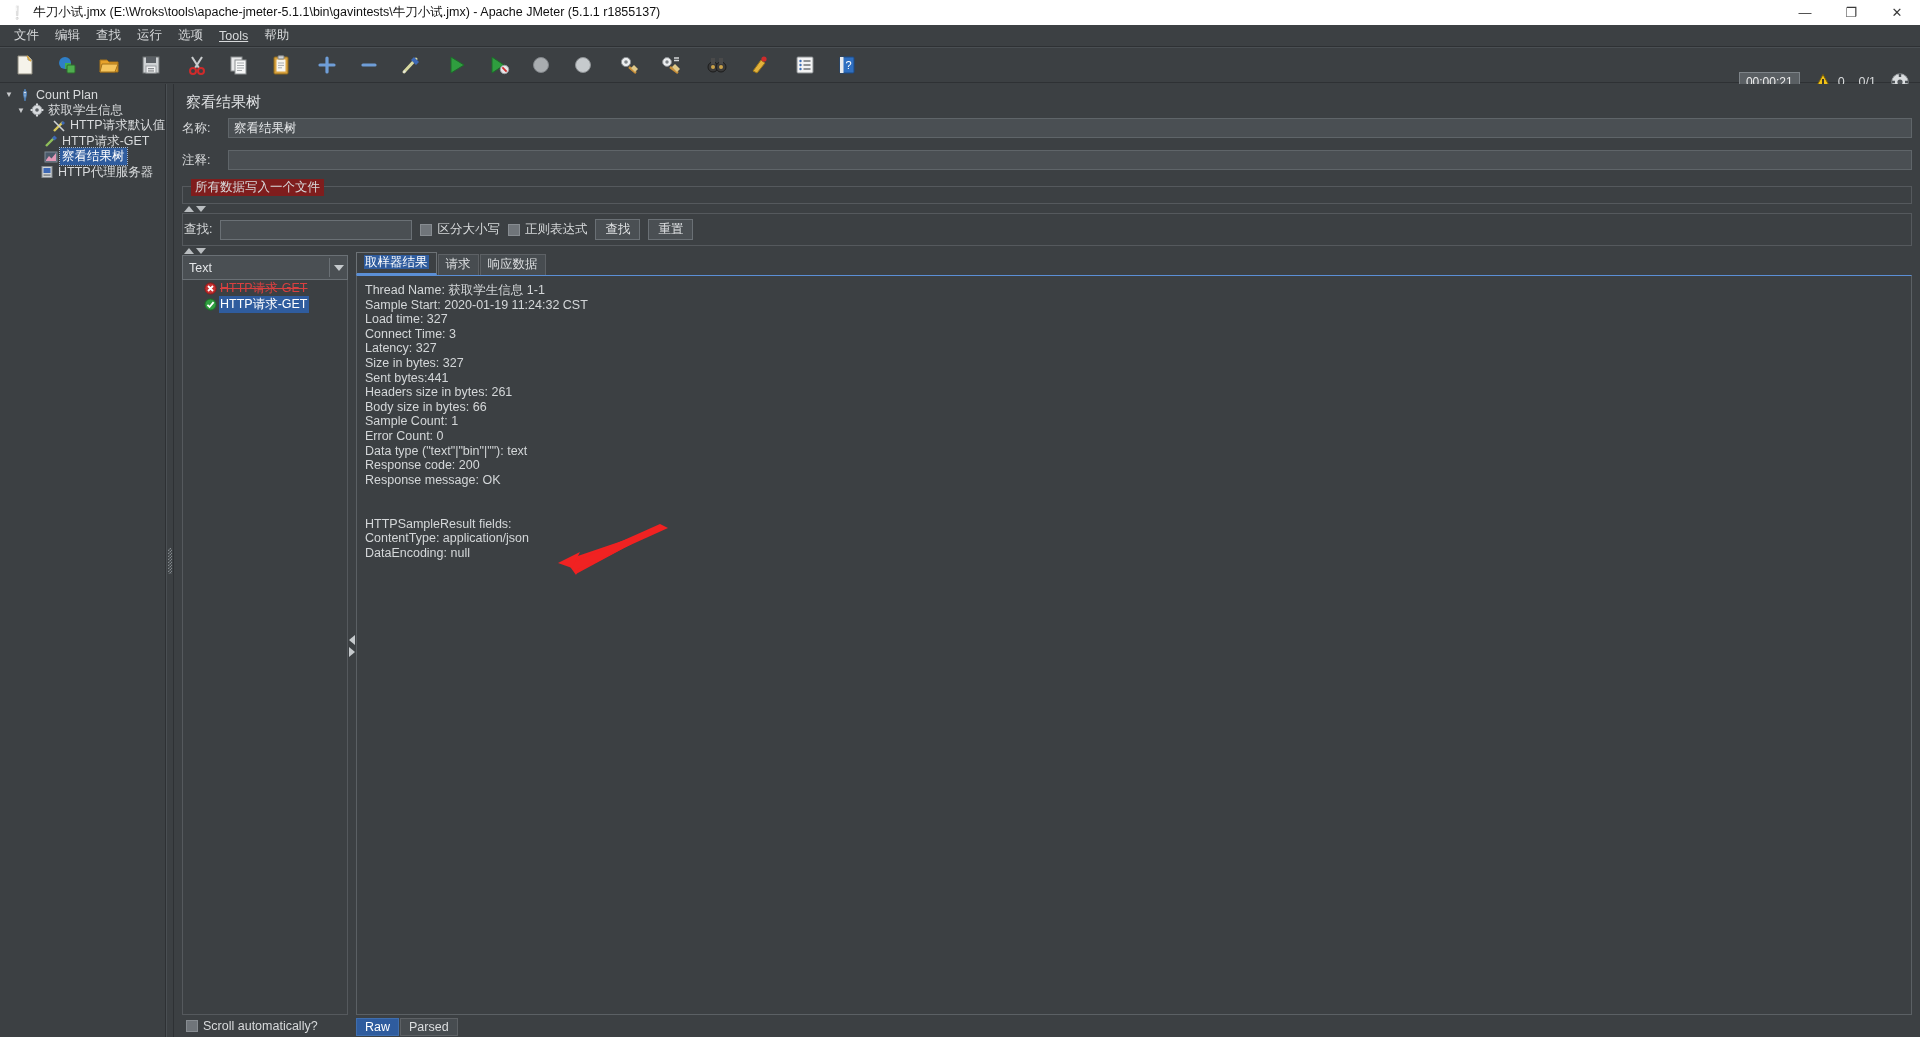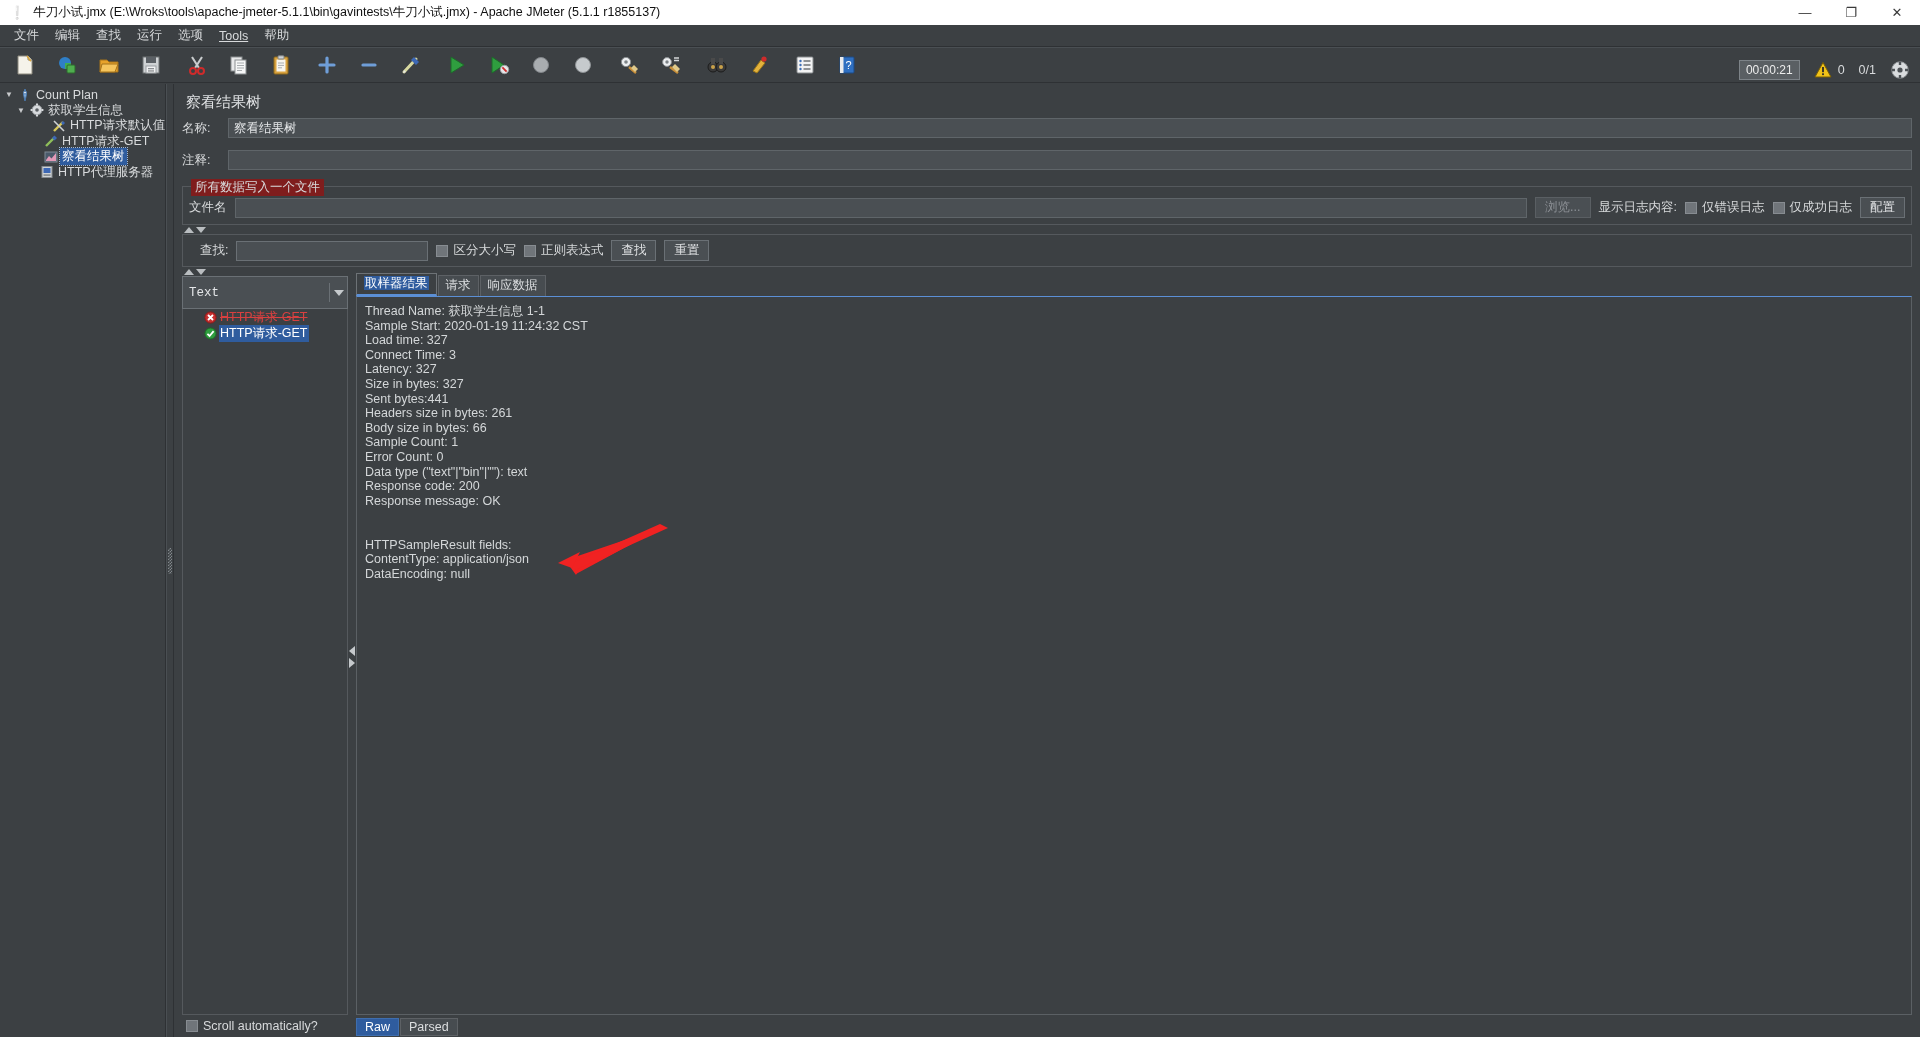--- a/index.html
+++ b/index.html
@@ -63,21 +63,21 @@
     margin: 0 2px;
     border: 1px solid transparent;
     border-radius: 2px;
     display: flex; align-items: center; justify-content: center;
     position: relative;
   }
   .tb-sep { width: 4px; }
   .tb-ico { width: 22px; height: 22px; display:block; }
 
   #tb-right {
-    position: absolute; right: 10px; top: 4px; height: 36px;
+    position: absolute; right: 10px; top: 16px; height: 36px;
     display: flex; align-items: center; gap: 14px;
   }
   #timer-box {
     background: #5a5f63;
     border: 1px solid #7d8388;
     color: #ececec;
     font-size: 12px;
     padding: 2px 6px;
     font-family: "Liberation Sans", sans-serif;
   }
@@ -218,21 +218,21 @@
     gap: 2px;
     padding-left: 2px;
   }
   .tri { width: 0; height: 0; }
   .tri.up { border-left: 5px solid transparent; border-right: 5px solid transparent; border-bottom: 6px solid #b9bdc0; }
   .tri.down { border-left: 5px solid transparent; border-right: 5px solid transparent; border-top: 6px solid #b9bdc0; }
 
   
   .searchbox {
     border: 1px solid #55595d;
-    padding: 5px 17px;
+    padding: 5px 1px;
     display: flex; align-items: center; gap: 8px;
   }
   .search-input {
     width: 192px; height: 20px;
     background: #4a4f53;
     border: 1px solid #6a7075;
     color: #e4e6e8;
     font-size: 12.5px;
     padding: 0 4px;
     display: flex; align-items: center;
@@ -245,28 +245,27 @@
     min-height: 0;
     padding-bottom: 0;
   }
 
   #results-left {
     width: 166px; flex: 0 0 166px;
     display: flex; flex-direction: column;
     min-height: 0;
   }
   .combo {
-    height: 33px;
+    height: 25px;
     background: #4a4f53;
     border: 1px solid #6a7075;
     display: flex; align-items: center;
     color: #e4e6e8; font-size: 12.5px;
     padding-left: 6px;
     position: relative;
-    font-family: Liberation Mono, monospace;
   }
   .combo .arrow {
     margin-left: auto;
     width: 18px; height: 19px;
     display: flex; align-items: center; justify-content: center;
     border-left: 1px solid #6a7075;
   }
   .tri-small { width:0;height:0;border-left:5px solid transparent;border-right:5px solid transparent;border-top:6px solid #c5c9cc; }
 
   #result-list {
@@ -680,35 +679,20 @@
       <div class="txtfield">察看结果树</div>
     </div>
 
     <div class="field-row">
       <span class="field-label">注释:</span>
       <div class="txtfield"></div>
     </div>
 
     <div class="groupbox">
       <span class="gb-title">所有数据写入一个文件</span>
-      <div class="gb-row">
-        <span class="gb-label">文件名</span>
-        <div class="txtfield" style="flex:1 1 auto;"></div>
-        <div class="btn dim">浏览...</div>
-        <span class="gb-label">显示日志内容:</span>
-        <label class="chk">
-          <span class="chkbox"></span>
-          <span class="chklabel">仅错误日志</span>
-        </label>
-        <label class="chk">
-          <span class="chkbox"></span>
-          <span class="chklabel">仅成功日志</span>
-        </label>
-        <div class="btn">配置</div>
-      </div>
     </div>
 
     <div class="collapse-strip">
       <span class="tri up"></span>
       <span class="tri down"></span>
     </div>
 
     <div class="searchbox">
       <span class="gb-label">查找:</span>
       <div class="search-input"></div>

